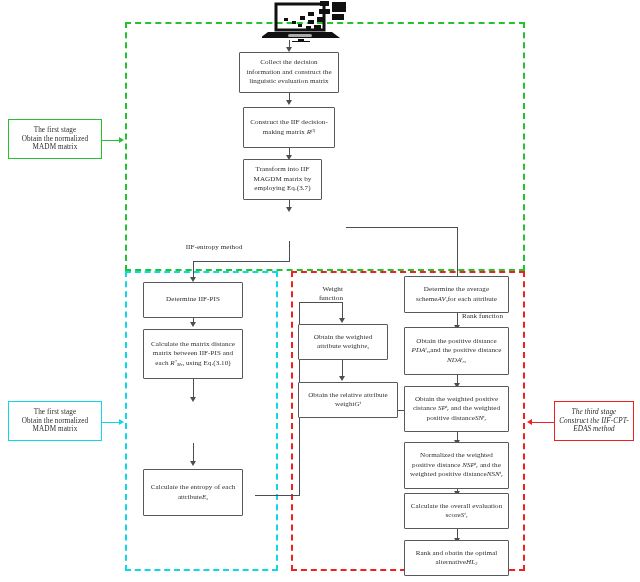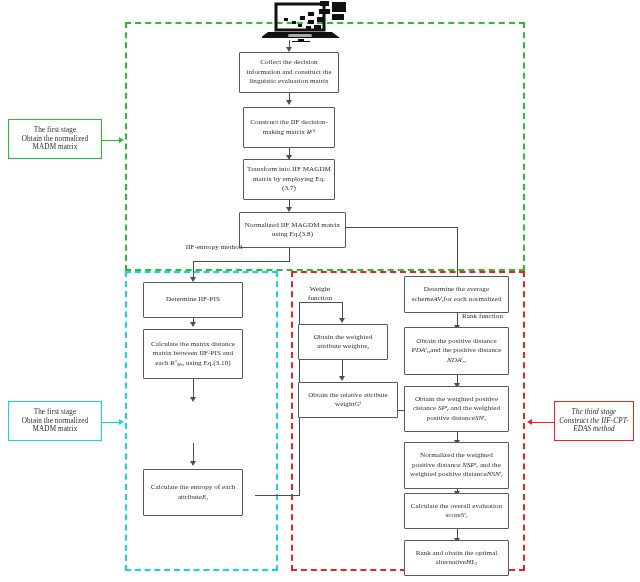--- a/index.html
+++ b/index.html
@@ -199,27 +199,24 @@
   </div>
 
   <div class="node" style="left:243px;top:107px;width:92px;height:41px;">
     <span class="body">
       <span class="ln">Construct the IIF</span>
       <span class="ln">decision-making matrix</span>
       <span class="ln"><em class="it">R</em><sup>(l)</sup></span>
     </span>
   </div>
 
-  <div class="node" style="left:243px;top:159px;width:92px;height:41px;">
+  <div class="node" style="left:243px;top:159px;width:79px;height:41px;">
     <span class="body">Transform into IIF MAGDM matrix by employing Eq.(3.7)</span>
   </div>
 
-  <div class="node" style="left:239px;top:212px;width:107px;height:29px;">
-    <span class="body">Normalized IIF MAGDM matrix using Eq.(3.8)</span>
-  </div>
 
   <div class="node" style="left:143px;top:282px;width:100px;height:29px;">
     <span class="body">Determine IIF-PIS</span>
   </div>
 
   <div class="node" style="left:143px;top:329px;width:100px;height:50px;">
     <span class="body">
       <span class="ln">Calculate the matrix</span>
       <span class="ln">distance matrix between</span>
       <span class="ln">IIF-PIS and each <em class="it">R</em><sup>*</sup><sub>Mrs</sub></span>
@@ -246,21 +243,21 @@
     <span class="body">
       <span class="ln">Obtain the relative</span>
       <span class="ln">attribute weight<em class="it">G</em><sup>t</sup></span>
     </span>
   </div>
 
   <div class="node" style="left:404px;top:276px;width:105px;height:37px;">
     <span class="body">
       <span class="ln">Determine the average</span>
       <span class="ln">scheme<em class="it">AV</em><sub>s</sub>for each</span>
-      <span class="ln">normalized</span>
+      <span class="ln">attribute</span>
     </span>
   </div>
 
   <div class="node" style="left:404px;top:327px;width:105px;height:48px;">
     <span class="body">
       <span class="ln">Obtain the positive</span>
       <span class="ln">distance <em class="it">PDA</em><sup>t</sup><sub>rs</sub>and the</span>
       <span class="ln">positive distance</span>
       <span class="ln"><em class="it">NDA</em><sup>t</sup><sub>rs</sub></span>
     </span>
@@ -296,21 +293,21 @@
       <span class="ln">Rank and obatin the</span>
       <span class="ln">optimal alternative<em class="it">HL</em><sub>3</sub></span>
     </span>
   </div>
 
   <div class="flabel" style="left:183px;top:243px;width:62px;">
     <span class="ln">IIF-entropy</span>
     <span class="ln">method</span>
   </div>
 
-  <div class="flabel" style="left:297px;top:285px;width:46px;text-align:center;">
+  <div class="flabel" style="left:297px;top:285px;width:46px;text-align:right;">
     <span class="ln">Weight</span>
     <span class="ln">function</span>
   </div>
 
   <div class="flabel" style="left:462px;top:312px;width:44px;text-align:left;">
     <span class="ln">Rank</span>
     <span class="ln">function</span>
   </div>
 
 </div>

